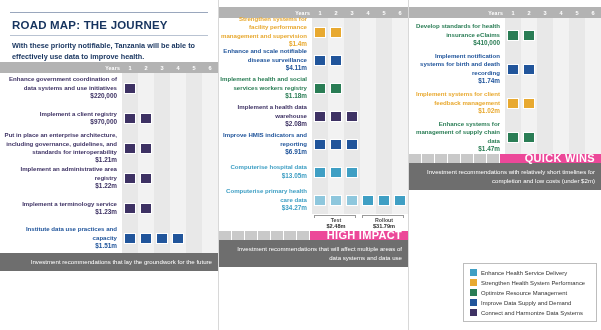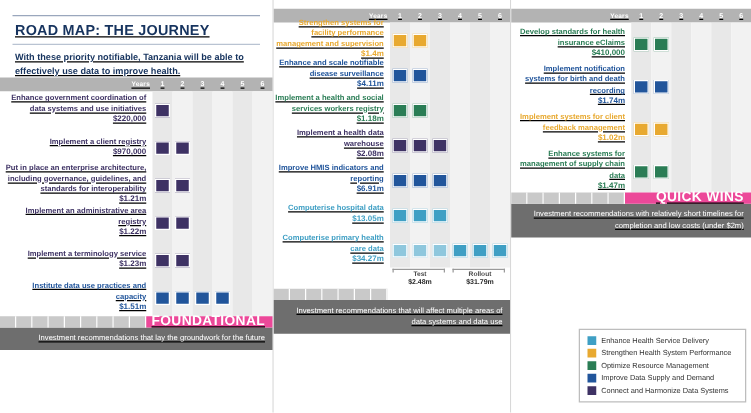--- a/index.html
+++ b/index.html
@@ -3,21 +3,21 @@
 <meta charset="utf-8">
 <style>
   * { box-sizing: border-box; margin: 0; padding: 0; }
   body {
     width: 601px; height: 330px;
     background: #ffffff;
     font-family: "Liberation Sans", sans-serif;
     overflow: hidden;
     position: relative;
   }
-  .page { position: relative; width: 601px; height: 330px; display: flex; text-decoration: underline; }
+  .page { position: relative; width: 601px; height: 330px; display: flex; }
 
   
   .panel { position: relative; height: 330px; background: #fff; }
   .panel-left   { width: 219px; border-right: 1px solid #d8d8d8; }
   .panel-mid    { width: 190px; border-right: 1px solid #d8d8d8; }
   .panel-right  { width: 192px; }
 
   
   .title-wrap { padding: 10px 10px 0 10px; }
   .rule { height: 1px; background: #9aa7bd; margin: 2px 0; }
@@ -212,34 +212,20 @@
               <div class="cellwrap">
                 <div class="bar" style="background: rgb(33, 85, 155);"></div>
               </div>
               <div class="cellwrap"></div>
               <div class="cellwrap"></div>
             </div>
           </div>
         </div>
       </div>
     <div id="banner-foundational">
-        <div class="banner-row">
-          <div class="banner-tickstrip">
-            <div class="banner-tick"></div>
-            <div class="banner-tick"></div>
-            <div class="banner-tick"></div>
-            <div class="banner-tick"></div>
-            <div class="banner-tick"></div>
-            <div class="banner-tick"></div>
-            <div class="banner-tick"></div>
-            <div class="banner-tick"></div>
-            <div class="banner-tick"></div>
-          </div>
-          <div class="banner-title-fill">FOUNDATIONAL</div>
-        </div>
         <div class="banner-body">Investment recommendations that lay the groundwork for the future</div>
       </div>
   </div>
 
   <div class="panel panel-mid">
     <div class="mid-top-pad"></div>
     <div class="chart" id="chart-highimpact">
         <div class="years-bar">
           <span class="years-label">Years</span>
           <div class="year-cell">1</div>
@@ -391,20 +377,21 @@
         <div class="banner-row">
           <div class="banner-tickstrip">
             <div class="banner-tick"></div>
             <div class="banner-tick"></div>
             <div class="banner-tick"></div>
             <div class="banner-tick"></div>
             <div class="banner-tick"></div>
             <div class="banner-tick"></div>
             <div class="banner-tick"></div>
           </div>
+          <div class="banner-title-fill">HIGH IMPACT</div>
         </div>
         <div class="banner-body">Investment recommendations that will affect multiple areas of data systems and data use</div>
       </div>
   </div>
 
   <div class="panel panel-right">
     <div class="mid-top-pad"></div>
     <div class="chart" id="chart-quickwins">
         <div class="years-bar">
           <span class="years-label">Years</span>

